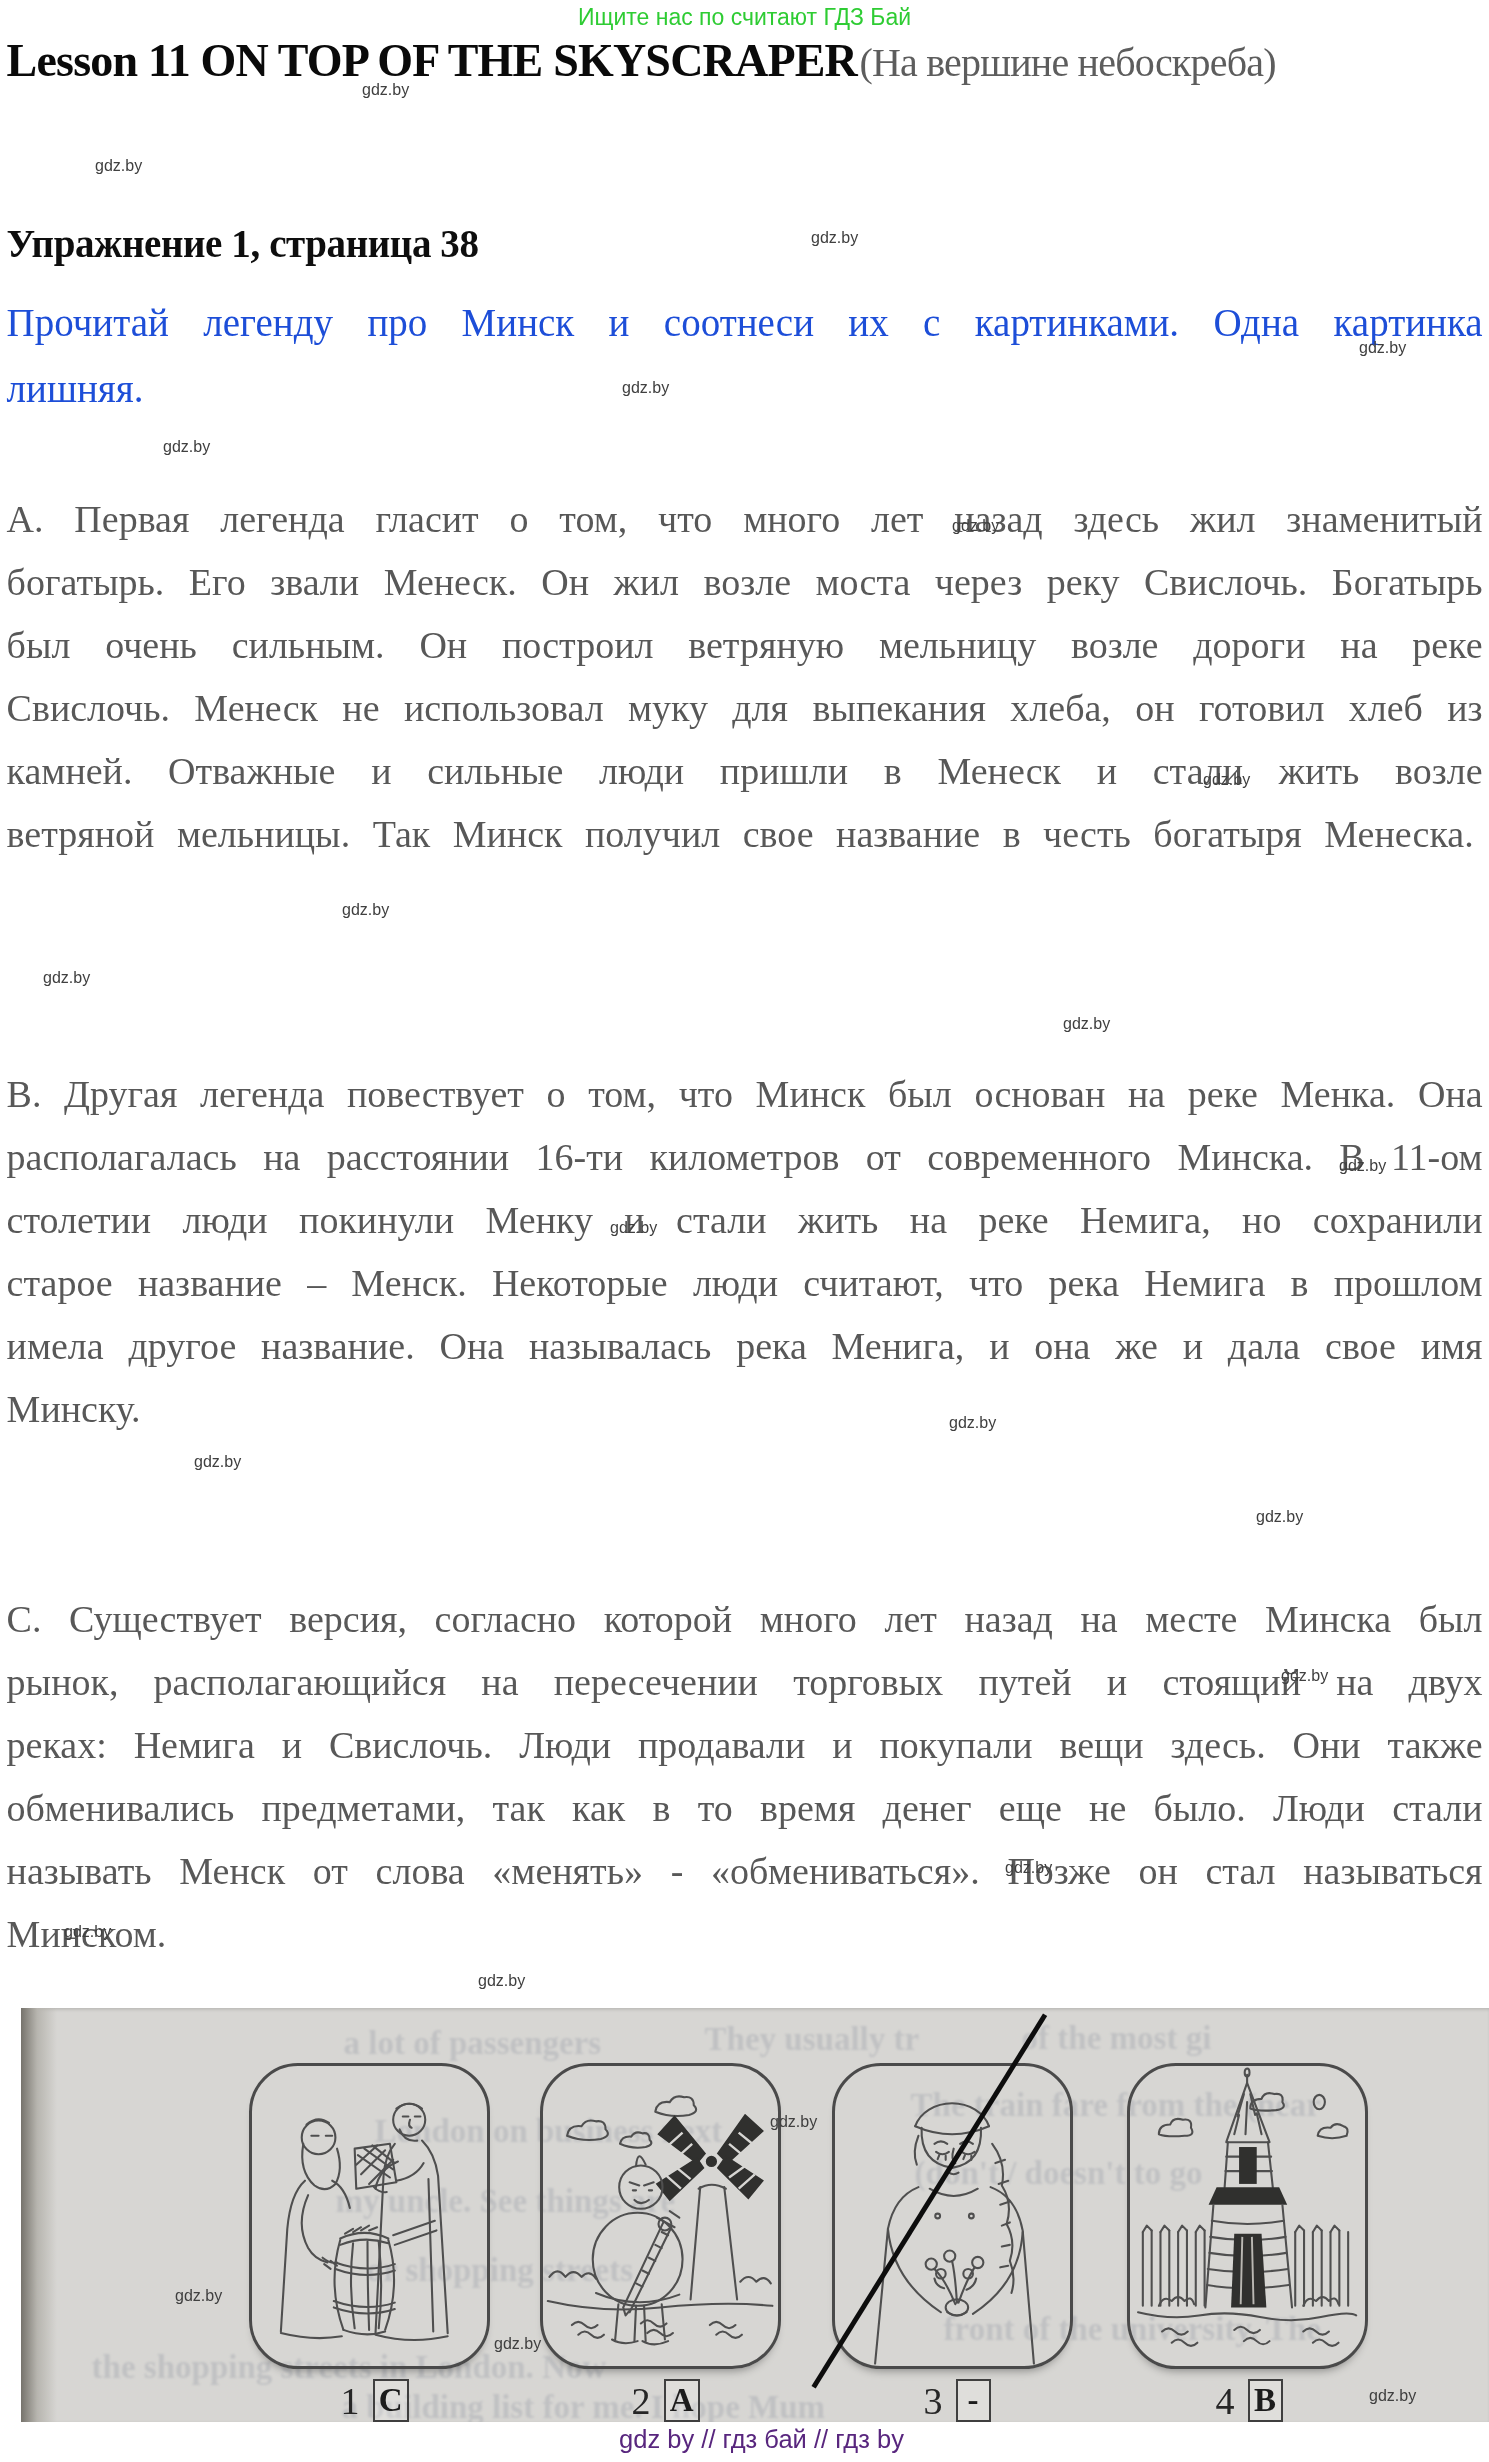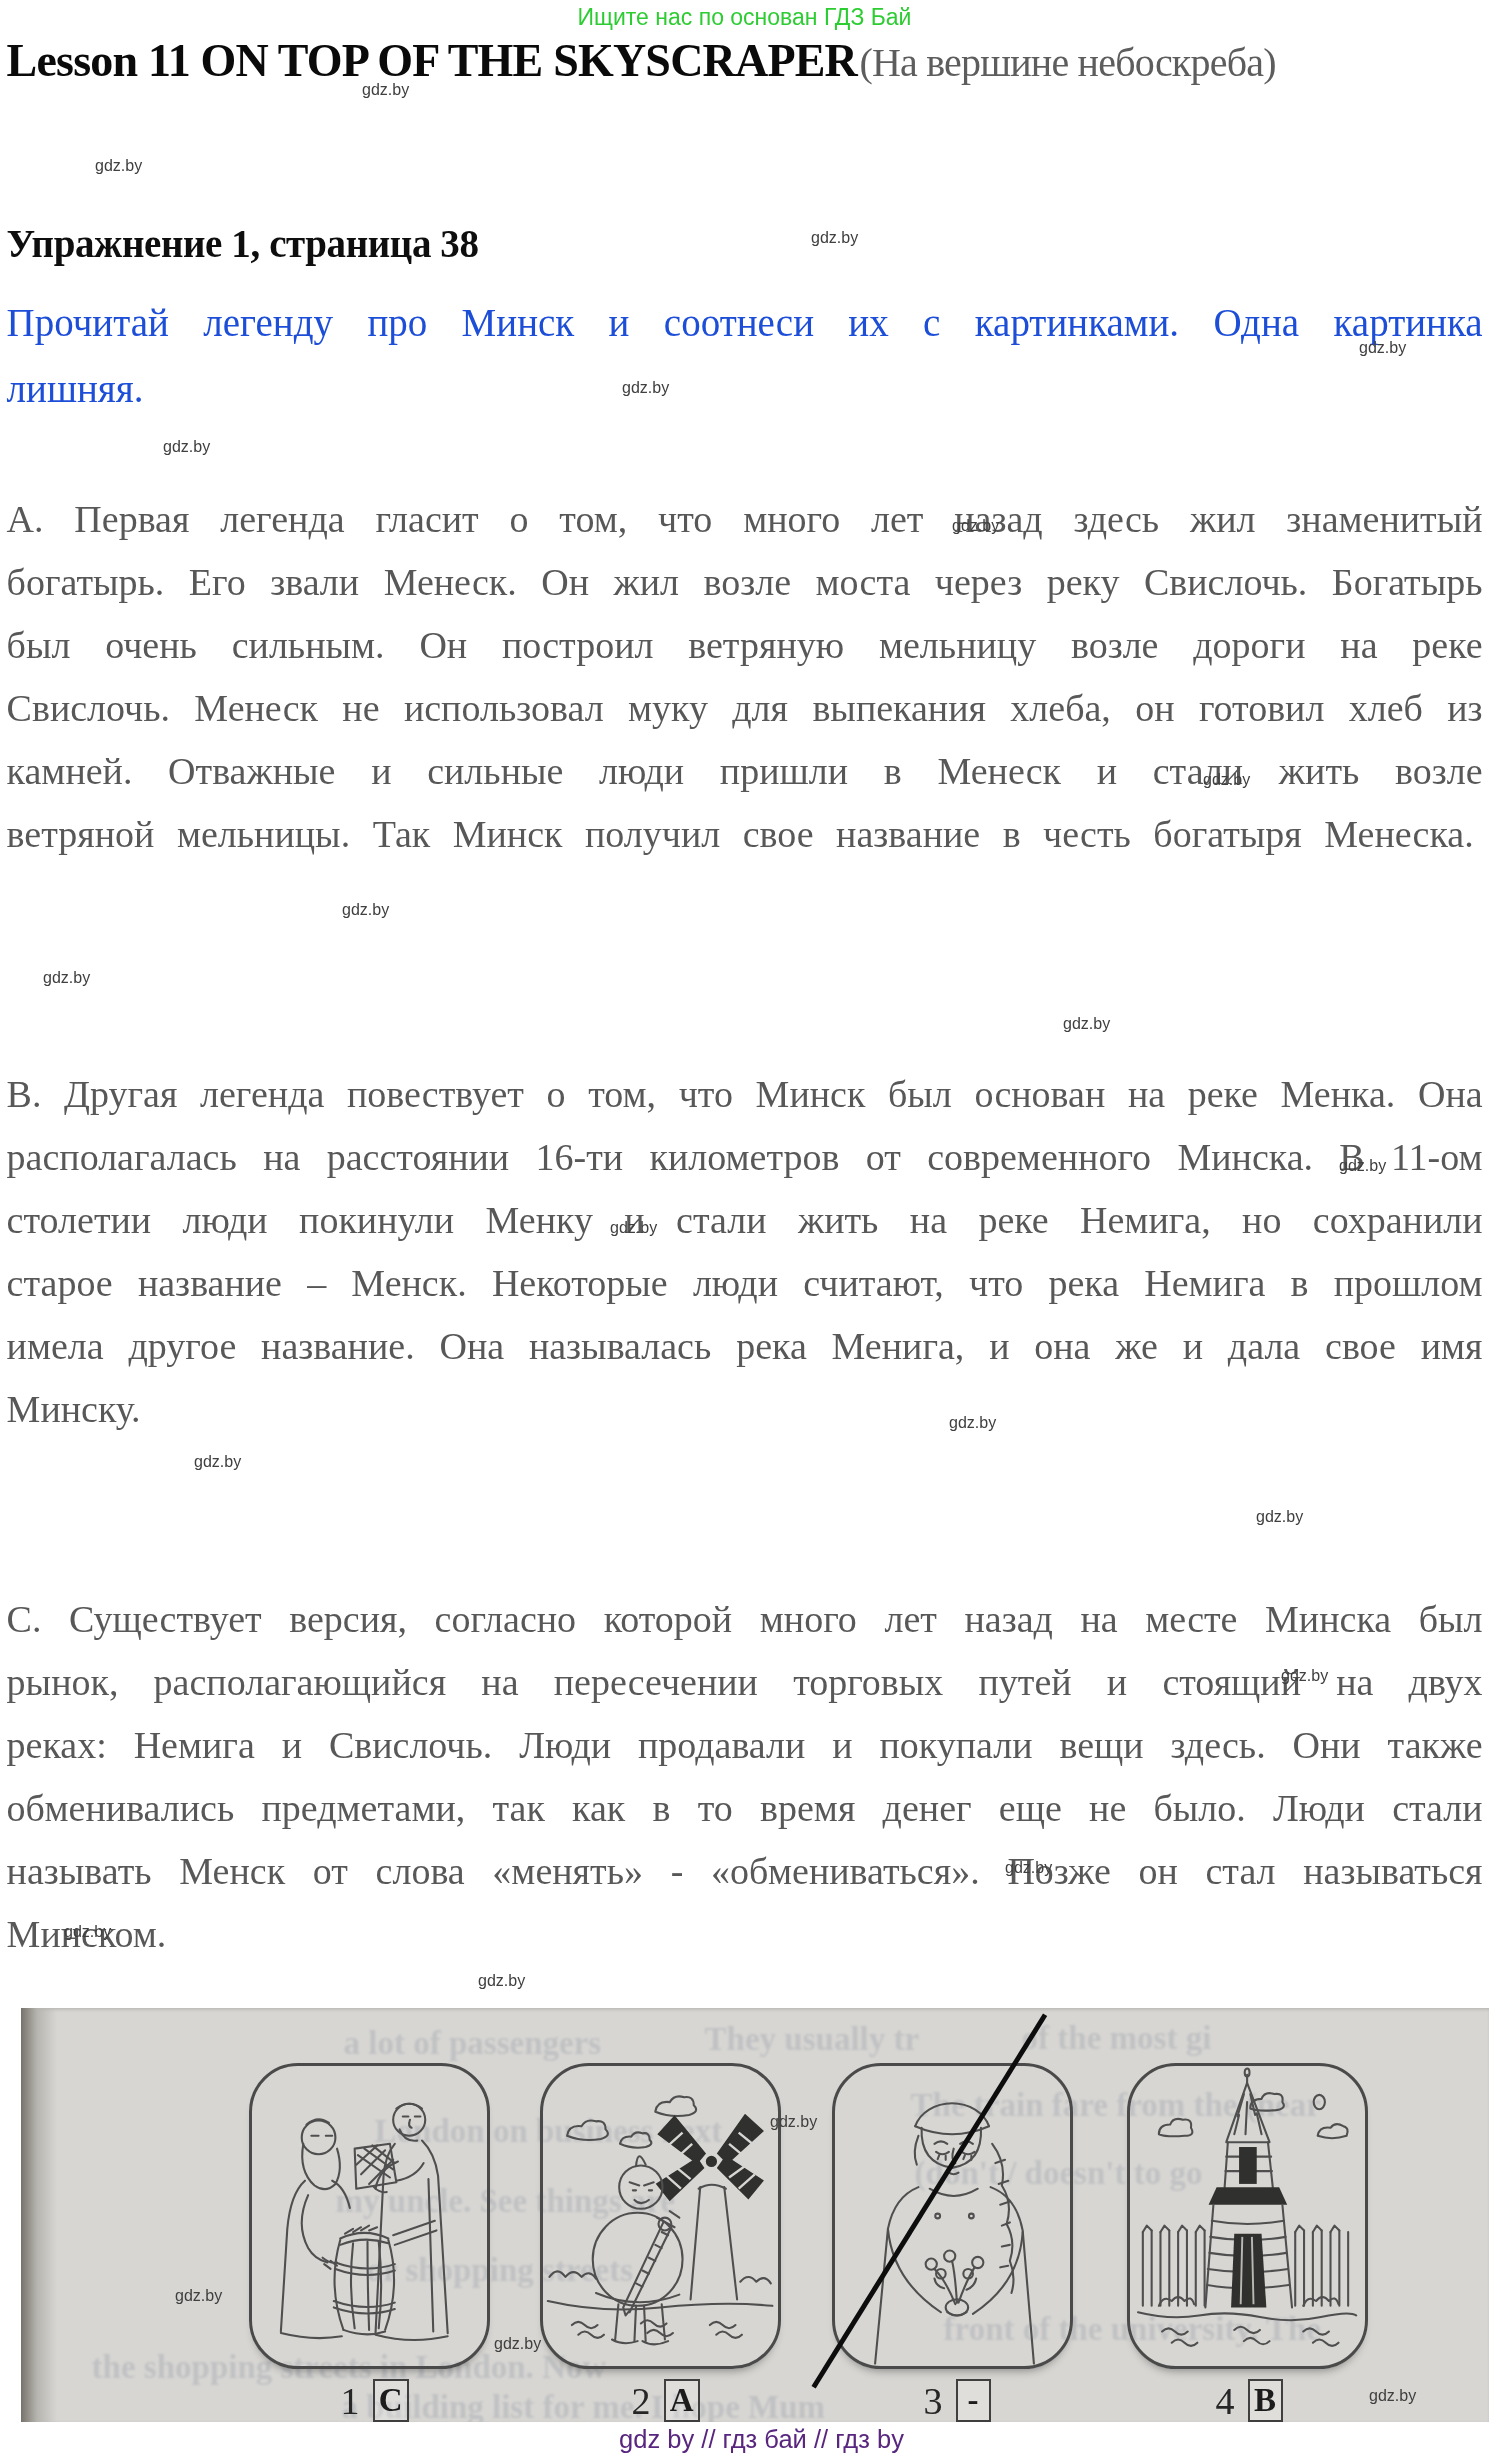--- a/index.html
+++ b/index.html
@@ -46,21 +46,21 @@
                display:flex; align-items:center; justify-content:center; font-weight:bold;
                font-size:33px; color:#1c1c1c; padding:0 4.1px; }
   #label1{left:320px;} #label2{left:611px;} #label3{left:903px;} #label4{left:1195px;}
 
   .footer { position:absolute; top:2425px; left:0; width:100%; text-align:center;
             font-family:Liberation Sans, sans-serif; font-size:25.5px; color:#58267e;margin-left:17px; }
 </style>
 </head>
 <body>
 
-<div class="banner">Ищите нас по основан ГДЗ Бай</div>
+<div class="banner">Ищите нас по считают ГДЗ Бай</div>
 
 <div class="title">
   <span class="title-en">Lesson 11 ON TOP OF THE SKYSCRAPER</span>
   <span class="title-ru">(На вершине небоскреба)</span>
 </div>
 
 <div class="exercise-heading">Упражнение 1, страница 38</div>
 
 <div class="task">Прочитай легенду про Минск и соотнеси их с картинками. Одна картинка лишняя.</div>
 

